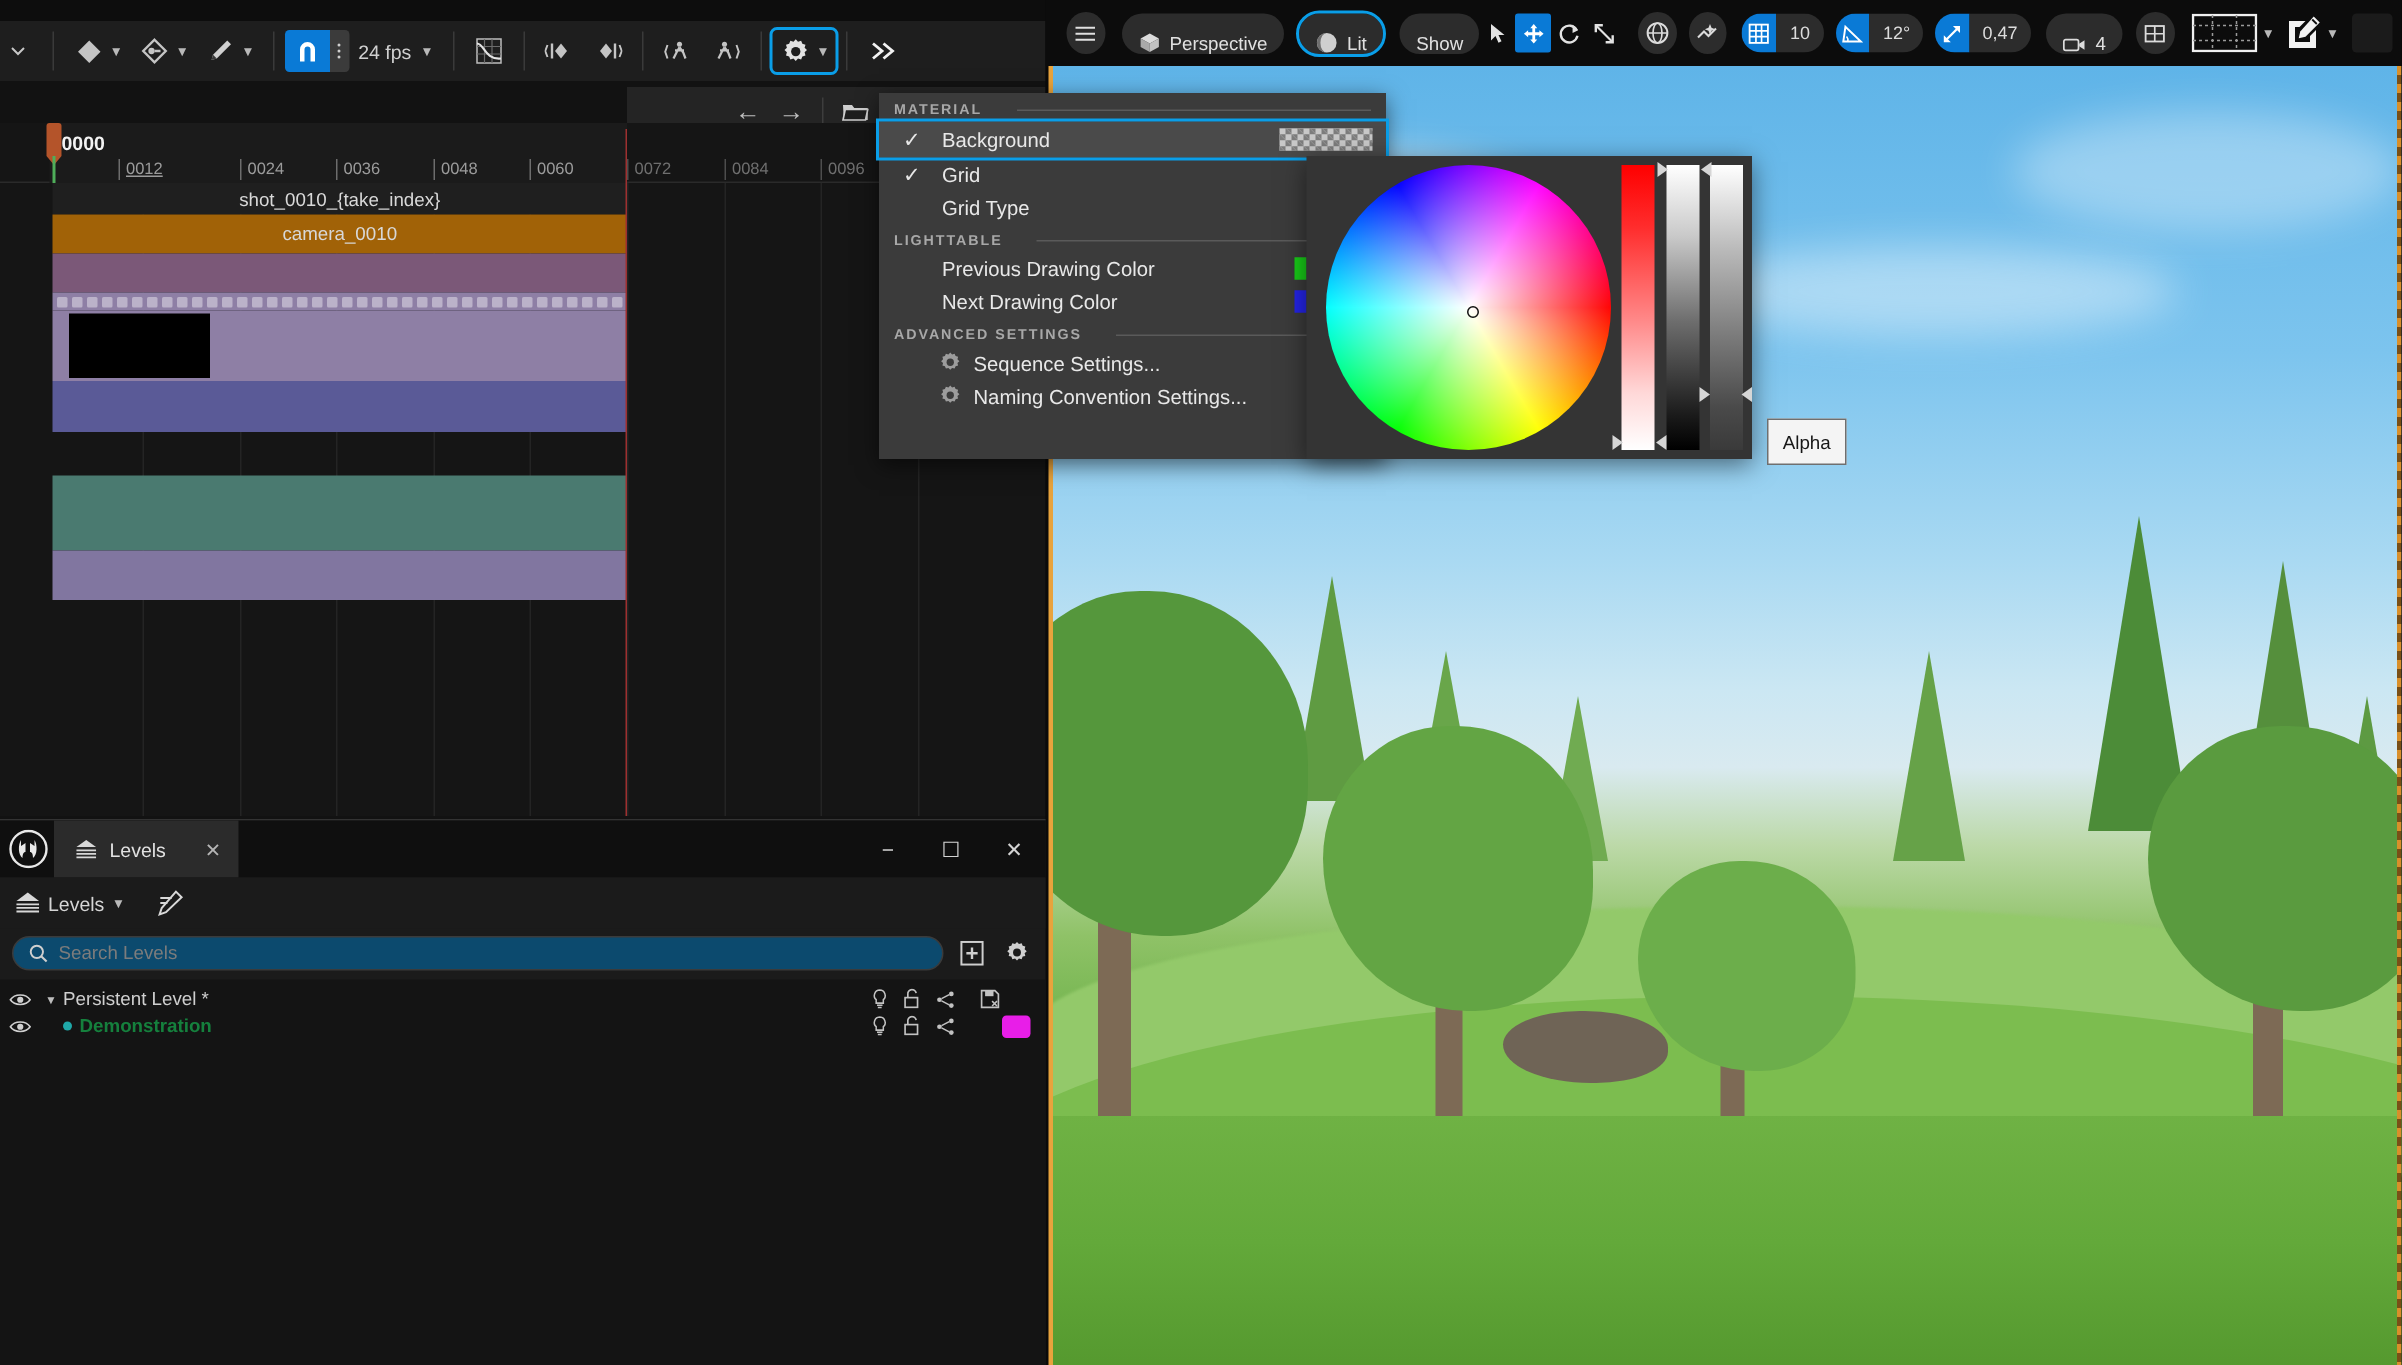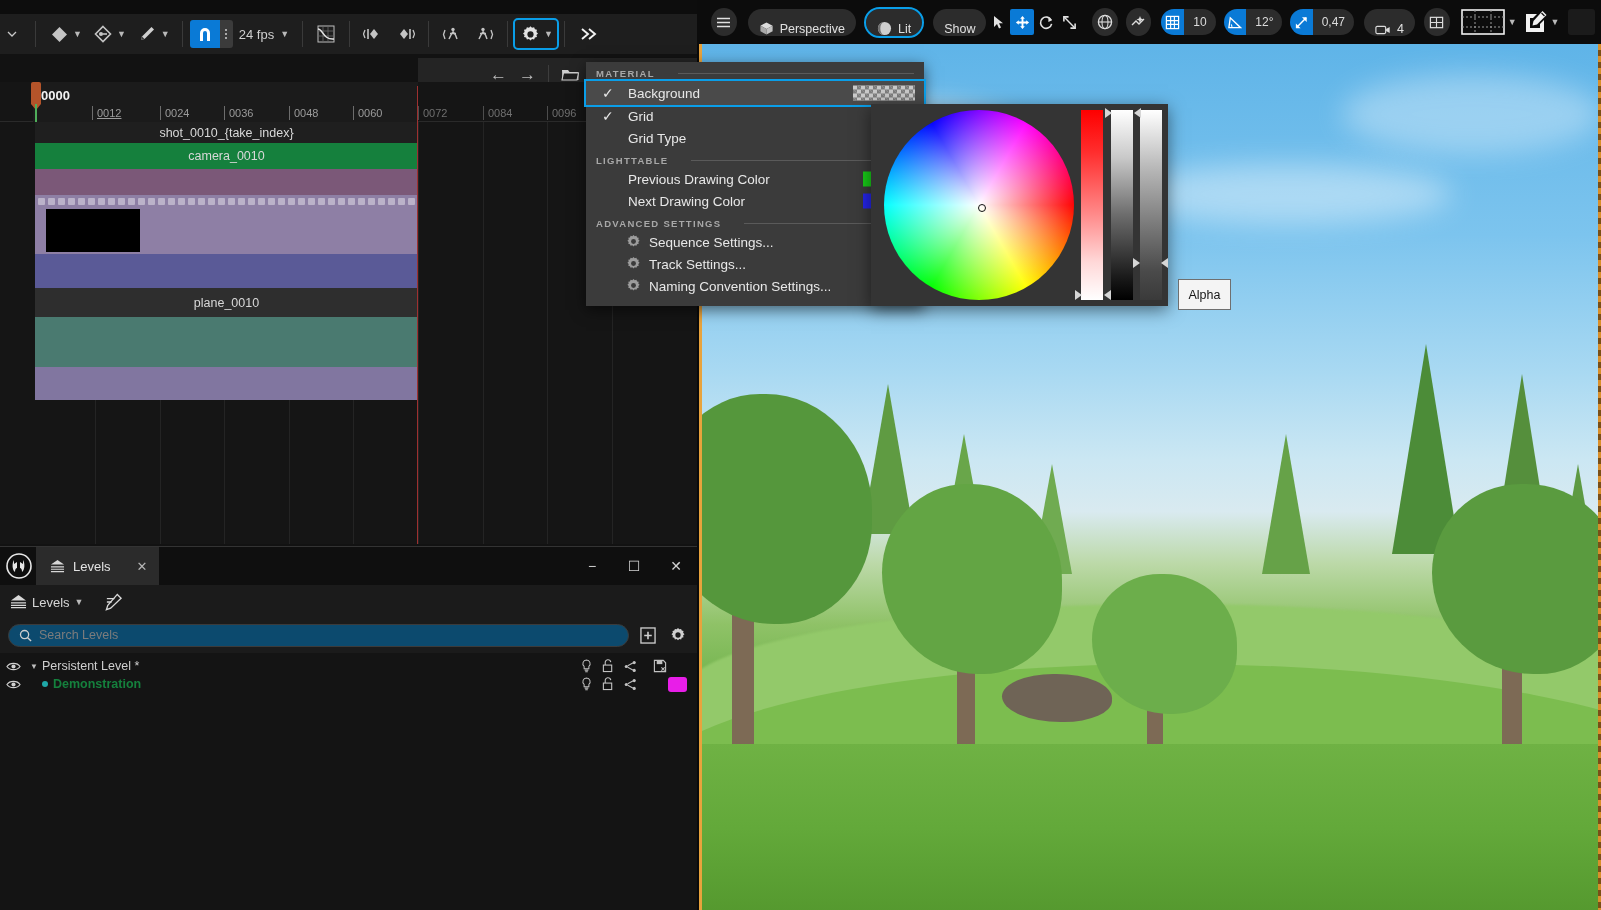--- a/index.html
+++ b/index.html
@@ -407,21 +407,21 @@
             <path d="M1 3 h6 l1.5 2 h9 v8 h-16 Z" fill="#cfcfcf"></path>
             <path d="M2.5 6 h15 l-1.5 7 h-15 Z" fill="#1e1e1e"></path>
             <path d="M2.5 6 h15 l-1.5 7 h-15 Z" fill="none" stroke="#cfcfcf" stroke-width="1.1"></path>
           </svg>
         </span>
       <span style="color:#e0e0e0;font-size:13px;">M</span>
     </div>
 
     <div id="ruler">
       <div id="ruler-bg-active"></div>
-      <div class="ruler-tick" style="left:92px;text-decoration:underline;">0012</div>
+      <div class="ruler-tick" style="left:79px;text-decoration:underline;">0012</div>
       <div class="ruler-tick" style="left:160px;">0024</div>
       <div class="ruler-tick" style="left:224px;">0036</div>
       <div class="ruler-tick" style="left:289px;">0048</div>
       <div class="ruler-tick" style="left:353px;">0060</div>
       <div class="ruler-tick dim" style="left:418px;">0072</div>
       <div class="ruler-tick dim" style="left:483px;">0084</div>
       <div class="ruler-tick dim" style="left:547px;">0096</div>
     </div>
     <div id="frame-label">0000</div>
     <div id="playhead"></div>
@@ -434,21 +434,21 @@
       <div class="grid-col" style="left:289px;"></div>
       <div class="grid-col" style="left:353px;"></div>
       <div class="grid-col" style="left:418px;"></div>
       <div class="grid-col" style="left:483px;"></div>
       <div class="grid-col" style="left:547px;"></div>
       <div class="grid-col" style="left:612px;"></div>
 
       <div class="trk trk-label" style="top:0px;width:383px;height:21px;background:#1f1f1f;">
         <span>shot_0010_{take_index}</span>
       </div>
-      <div class="trk trk-label" style="top:21px;width:383px;height:26px;background:#15803d;">
+      <div class="trk trk-label" style="top:21px;width:383px;height:26px;background:#a16207;">
         <span>camera_0010</span>
       </div>
       <div class="trk" style="top:47px;width:383px;height:26px;background:#7b5878;"></div>
       <div class="dots-row" style="left:35px;top:73px;width:383px;height:12px;background:#8e7fa5;">
         <i></i>
           <i></i>
           <i></i>
           <i></i>
           <i></i>
           <i></i>
@@ -482,23 +482,20 @@
           <i></i>
           <i></i>
           <i></i>
           <i></i>
           <i></i>
       </div>
       <div class="trk" style="top:85px;width:383px;height:47px;background:#8e7fa5;">
         <div style="position:absolute;left:11px;top:2px;width:94px;height:43px;background:#000;"></div>
       </div>
       <div class="trk" style="top:132px;width:383px;height:34px;background:#5a5a97;"></div>
-      <div class="trk trk-label" style="top:166px;width:383px;height:29px;background:#2e2e2e;">
-        <span>plane_0010</span>
-      </div>
       <div class="trk" style="top:195px;width:383px;height:50px;background:#4a7a70;"></div>
       <div class="trk" style="top:245px;width:383px;height:33px;background:#8176a0;"></div>
     </div>
     <div id="endline"></div>
   </div>
 
   <div id="viewport">
     <div id="vp-inner">
       <div id="sky"></div>
       <div class="cloud" style="left:60px;top:60px;width:260px;height:70px;"></div>
@@ -743,29 +740,20 @@
     </div>
 
     <div class="dd-item with-gear">
       <span class="dd-gear">
           <svg width="15" height="15" viewBox="0 0 16 16">
             <path d="M8 1 l1.3 1.4 1.8-.5 .7 1.7 1.8 .5 -.5 1.8 1.4 1.3 -1.4 1.3 .5 1.8 -1.8 .5 -.7 1.7 -1.8-.5 -1.3 1.4 -1.3-1.4 -1.8 .5 -.7-1.7 -1.8-.5 .5-1.8 -1.4-1.3 1.4-1.3 -.5-1.8 1.8-.5 .7-1.7 1.8 .5 Z" fill="#9c9c9c"></path>
             <circle cx="8" cy="8" r="2.6" fill="#3b3b3b"></circle>
           </svg>
         </span>
       <span>Sequence Settings...</span>
-    </div>
-    <div class="dd-item with-gear">
-      <span class="dd-gear">
-          <svg width="15" height="15" viewBox="0 0 16 16">
-            <path d="M8 1 l1.3 1.4 1.8-.5 .7 1.7 1.8 .5 -.5 1.8 1.4 1.3 -1.4 1.3 .5 1.8 -1.8 .5 -.7 1.7 -1.8-.5 -1.3 1.4 -1.3-1.4 -1.8 .5 -.7-1.7 -1.8-.5 .5-1.8 -1.4-1.3 1.4-1.3 -.5-1.8 1.8-.5 .7-1.7 1.8 .5 Z" fill="#9c9c9c"></path>
-            <circle cx="8" cy="8" r="2.6" fill="#3b3b3b"></circle>
-          </svg>
-        </span>
-      <span>Track Settings...</span>
     </div>
     <div class="dd-item with-gear">
       <span class="dd-gear">
           <svg width="15" height="15" viewBox="0 0 16 16">
             <path d="M8 1 l1.3 1.4 1.8-.5 .7 1.7 1.8 .5 -.5 1.8 1.4 1.3 -1.4 1.3 .5 1.8 -1.8 .5 -.7 1.7 -1.8-.5 -1.3 1.4 -1.3-1.4 -1.8 .5 -.7-1.7 -1.8-.5 .5-1.8 -1.4-1.3 1.4-1.3 -.5-1.8 1.8-.5 .7-1.7 1.8 .5 Z" fill="#9c9c9c"></path>
             <circle cx="8" cy="8" r="2.6" fill="#3b3b3b"></circle>
           </svg>
         </span>
       <span>Naming Convention Settings...</span>
     </div>

